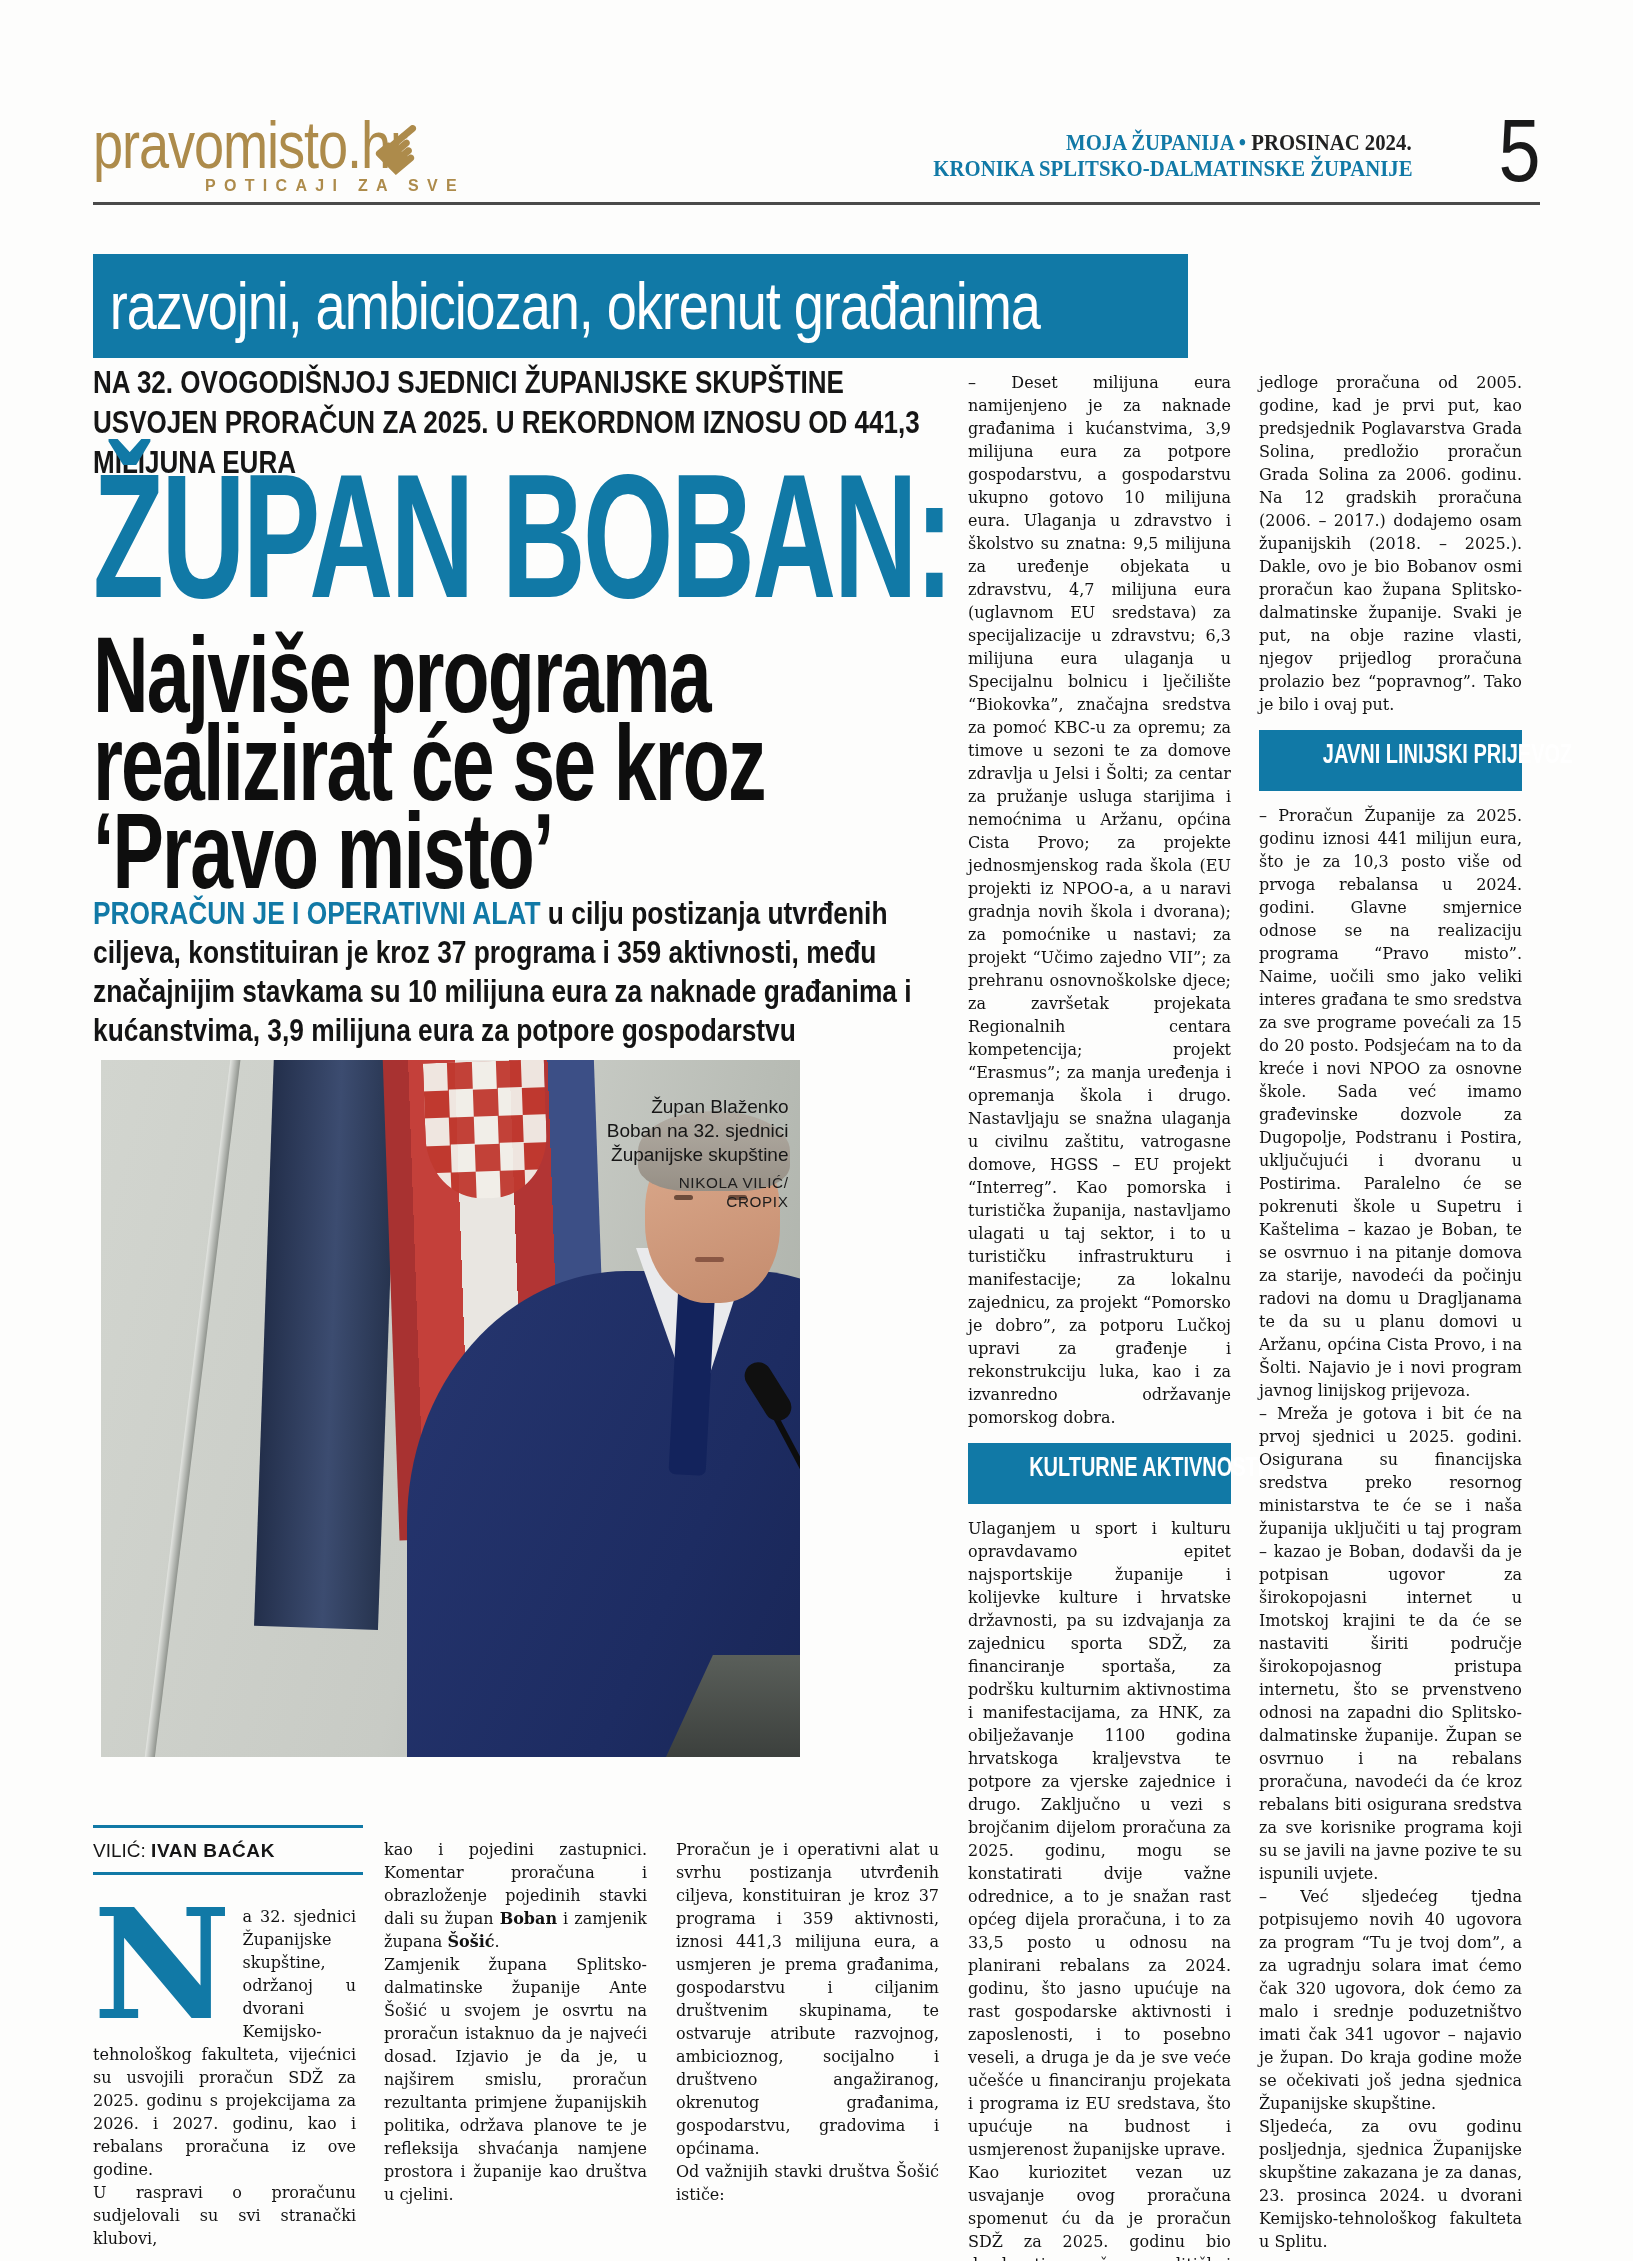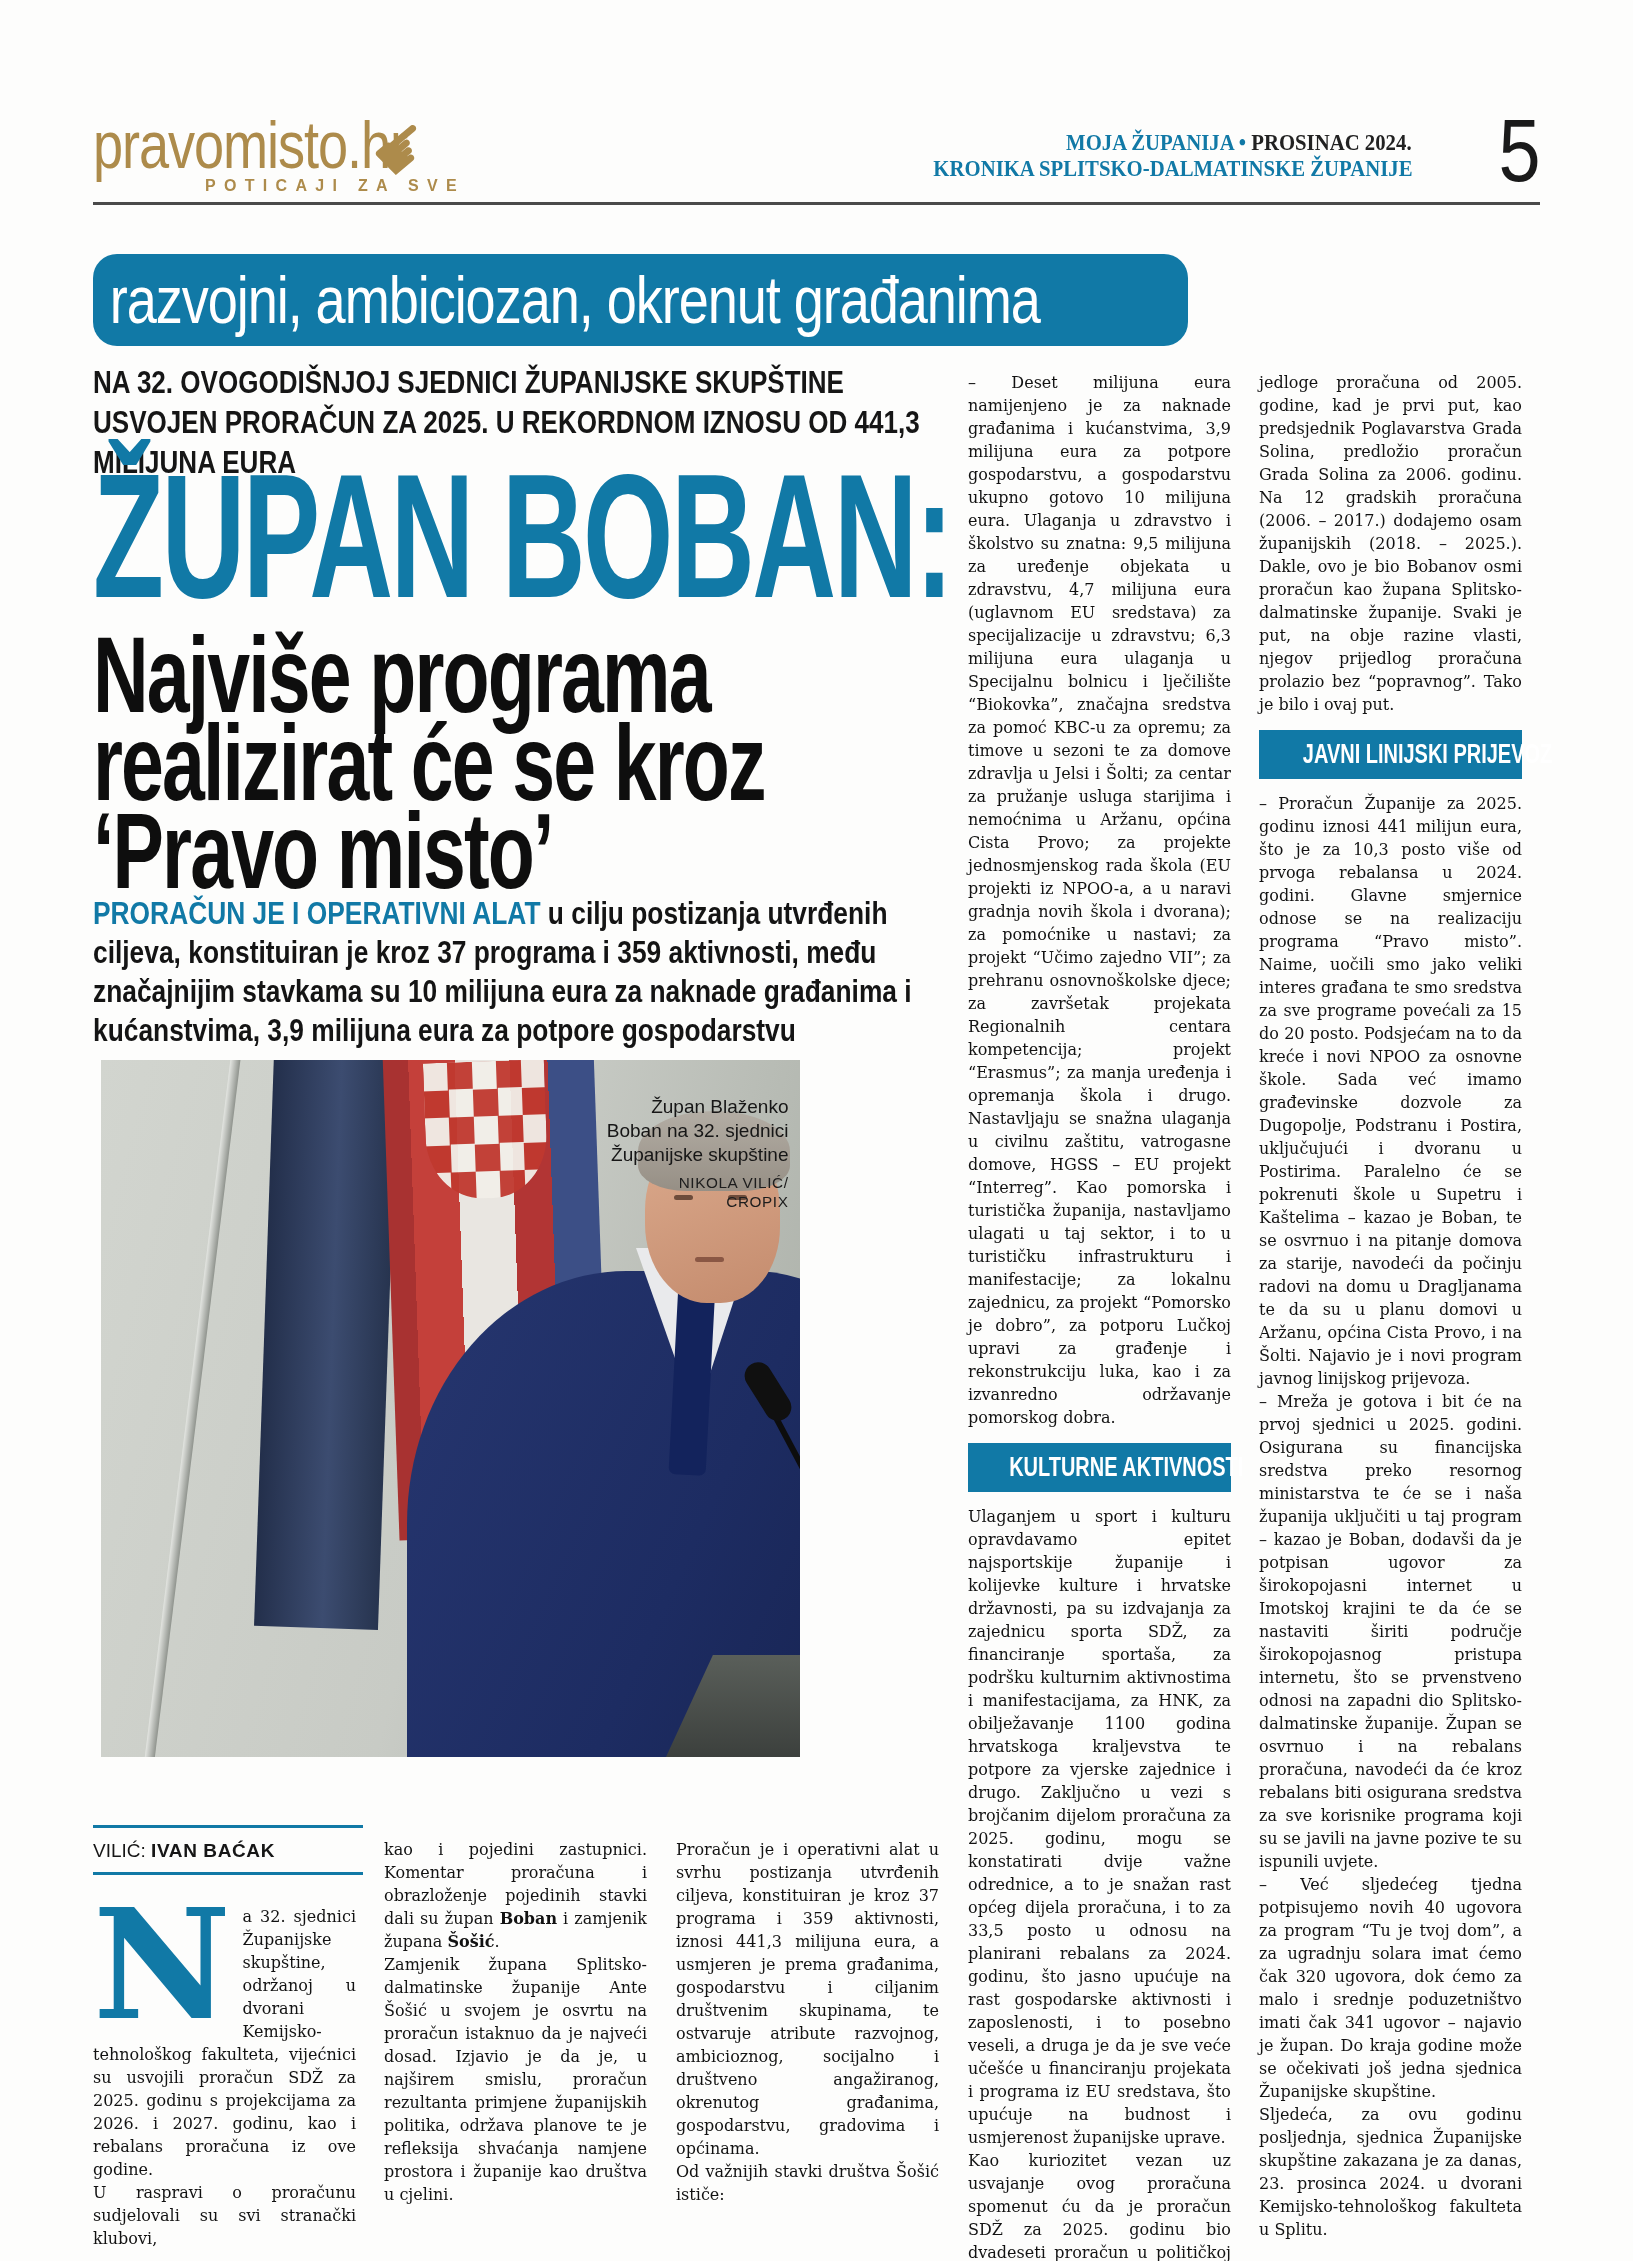--- a/index.html
+++ b/index.html
@@ -34,22 +34,22 @@
   .ed-condensed { display:inline-block; transform:scaleX(.88); transform-origin:right top; white-space:nowrap; }
   .pagenum {
     position:absolute; right:0; top:0; font-family:"Liberation Sans", sans-serif;
     font-weight:300; font-size:89px; line-height:77px; color:#1a1a1a;
     transform:scaleX(.85); transform-origin:right top;
   }
   .header-rule { position:absolute; left:93px; top:202px; width:1447px; height:3.2px; background:#4a4a4a; }
 
   
   .banner {
-    position:absolute; left:93px; top:254px; width:1095px; height:92px;
-    background:#1179A6; display:flex; align-items:center;border-radius:24px;
+    position:absolute; left:93px; top:254px; width:1095px; height:104px;
+    background:#1179A6; display:flex; align-items:center;
   }
   .banner-text {
     color:#fff; font-family:"Liberation Sans", sans-serif; font-size:66px; font-weight:400;
     white-space:nowrap; padding-left:20.4px; letter-spacing:-1.3px;
     display:inline-block; transform:scaleX(.82); transform-origin:left center;
   }
 
   
   .kicker {
     position:absolute; left:93px; top:363px; width:1015px;
@@ -137,21 +137,21 @@
   .col4 { left:968px; top:371px;  height:1838px; }
   .col5 { left:1259px; top:371px;  height:1838px; }
   .dropcap {
     float:left; font-family:"DejaVu Serif", serif; font-weight:bold; color:#1179A6;
     font-size:151px; line-height:112px; padding-right:11.5px; padding-top:3.8px;
   }
   .bold { font-weight:bold; }
   .section-header {
     display:block; background:#1179A6; color:#fff; text-align:center;
     font-family:"Liberation Sans", sans-serif; font-weight:bold; font-size:27px;
-    height:49px; line-height:49px; margin:14px 0 12.8px 0; white-space:nowrap; overflow:visible;
+    height:61px; line-height:49px; margin:14px 0 12.8px 0; white-space:nowrap; overflow:visible;padding-left:20px;
   }
   .section-header span { display:inline-block; transform:scaleX(.74); transform-origin:center; }
 </style>
 </head>
 <body>
 
 <div class="page">
 
   <div class="masthead">
     <div class="brand">

